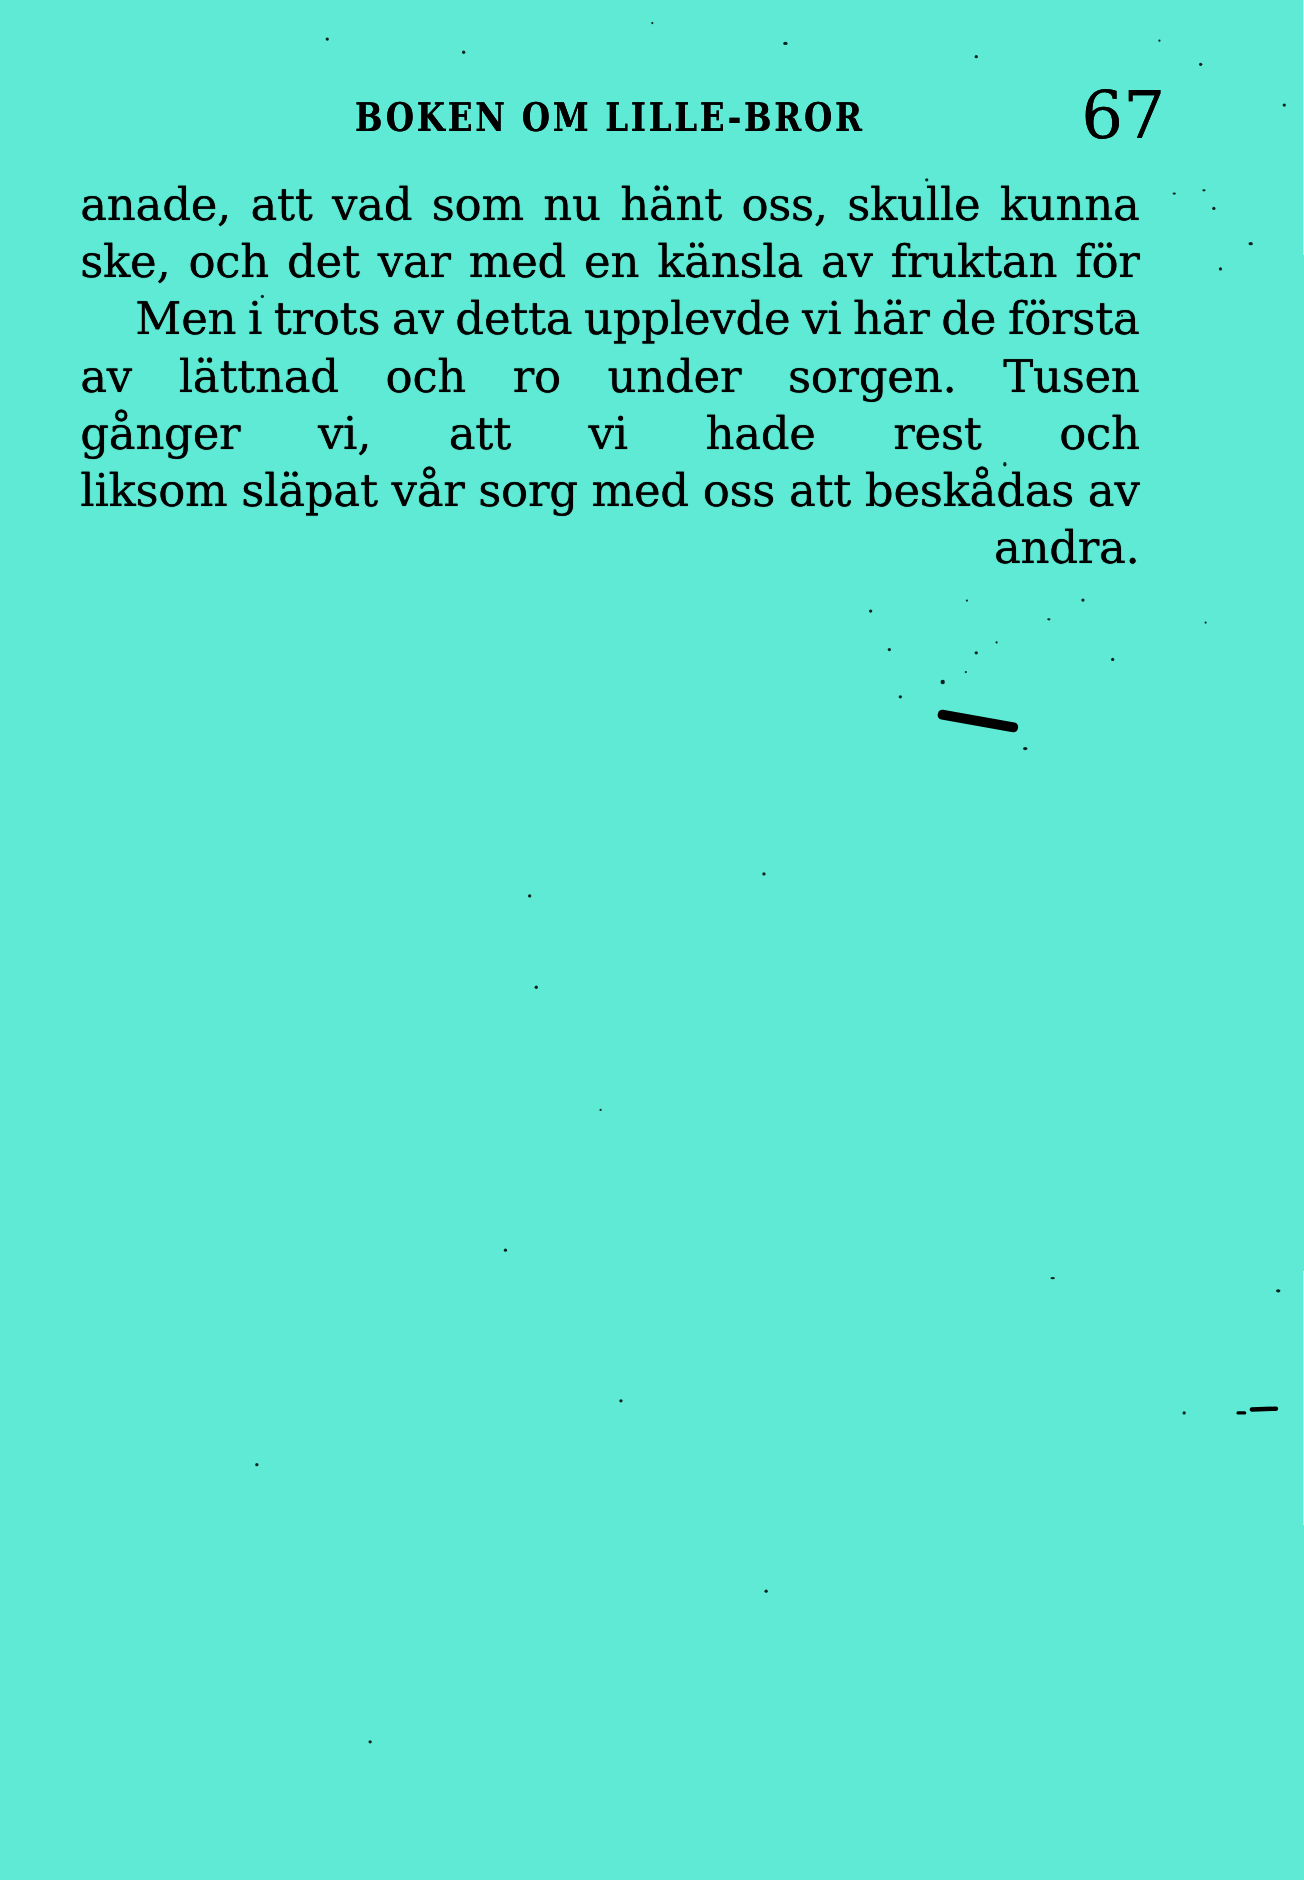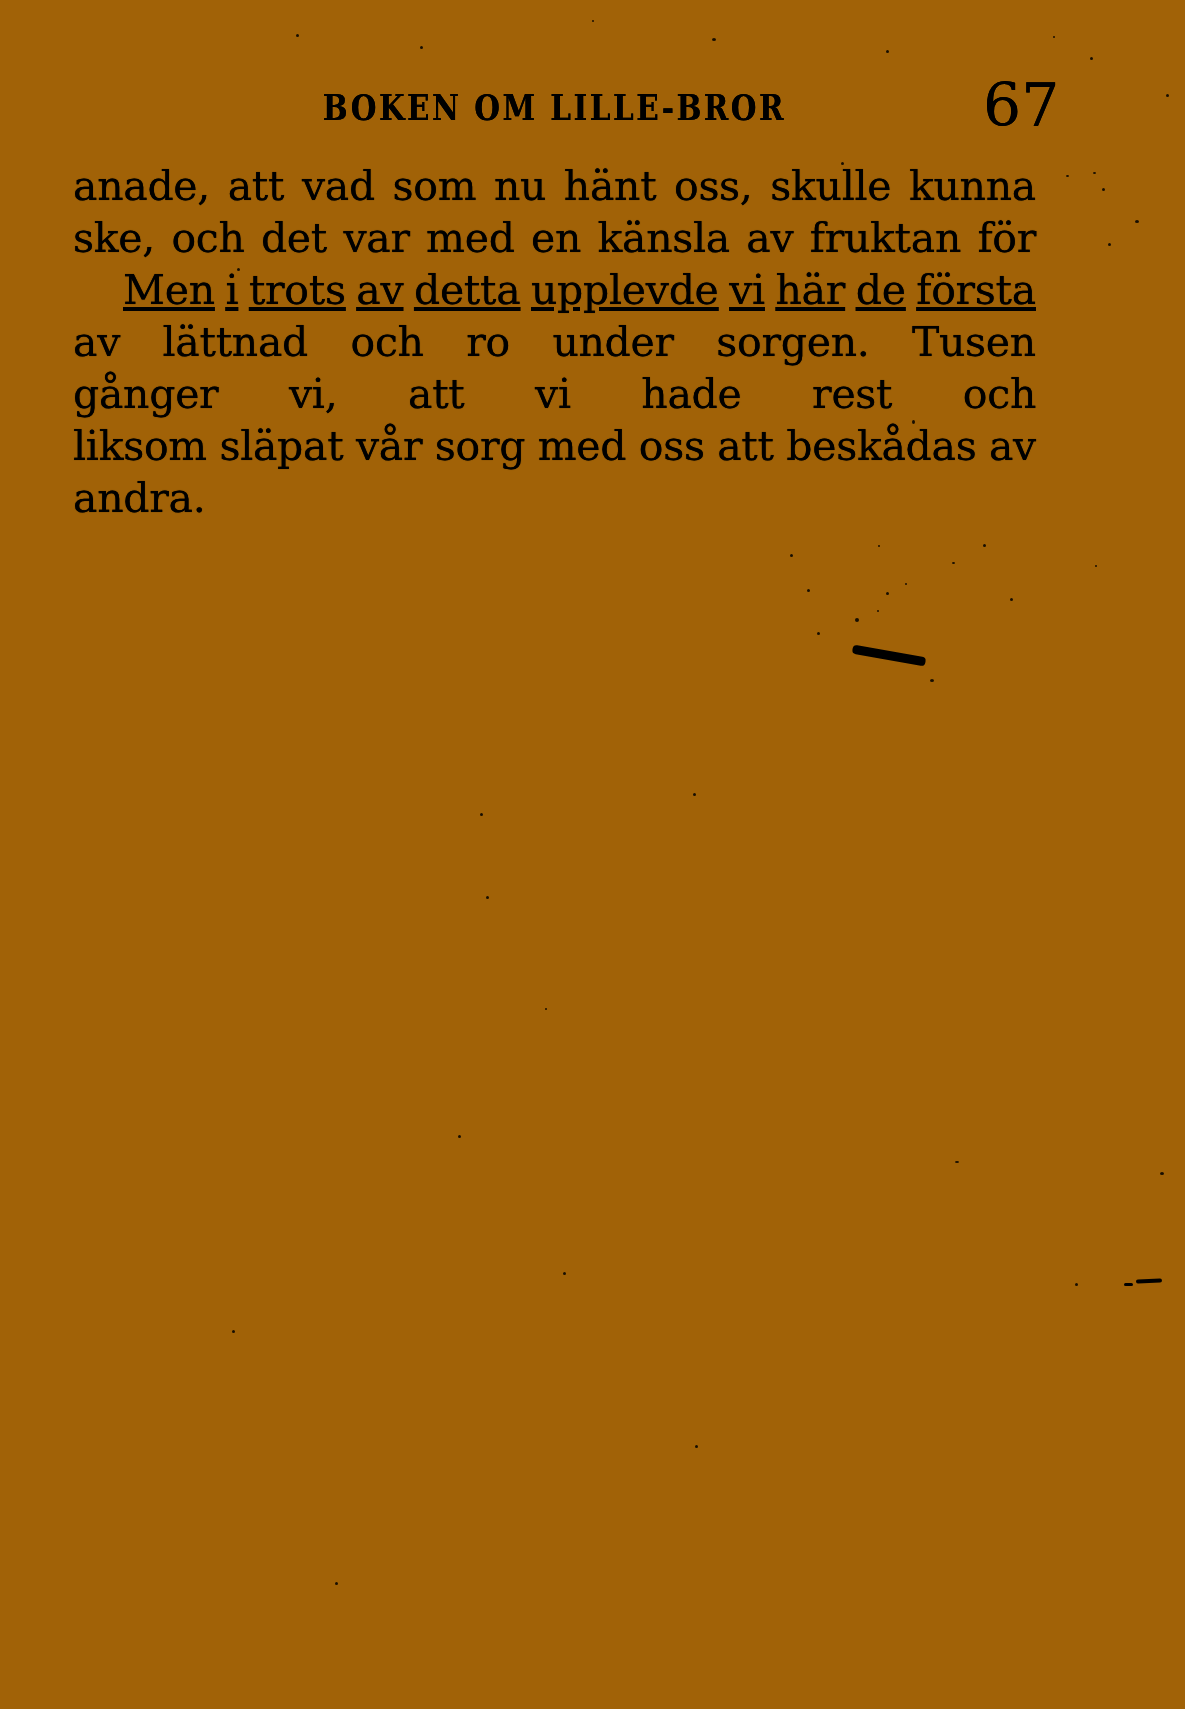--- a/index.html
+++ b/index.html
@@ -4,21 +4,21 @@
 <style>
   html, body {
     margin: 0;
     padding: 0;
     background: #ffffff;
   }
   .page {
     position: relative;
     width: 1185px;
     height: 1709px;
-    background: #a16207;
+    background: #5eead4;
     overflow: hidden;
     font-family: "DejaVu Serif", "Liberation Serif", serif;
     color: #000;
   }
   
   .running-header {
     position: absolute;
     left: 73px;
     top: 86px;
     width: 963px;
@@ -50,27 +50,28 @@
     top: 160px;
     width: 963px;
   }
   .line {
     height: 52px;
     line-height: 52px;
     font-size: 41px;
     letter-spacing: -0.3px;
     white-space: nowrap;
     text-shadow: 0 0 0.7px #000;
+    text-align: right;
   }
   .line.justified {
     display: flex;
     justify-content: space-between;
   }
   .line.justified span { display: inline-block; }
-  .line.indented { padding-left: 50px; text-decoration: underline; }
+  .line.indented { padding-left: 50px; }
   .line.plain { word-spacing: 7px; }
   
   .speck {
     position: absolute;
     background: #000;
     border-radius: 50%;
     opacity: 0.85;
   }
   .stroke {
     position: absolute;

